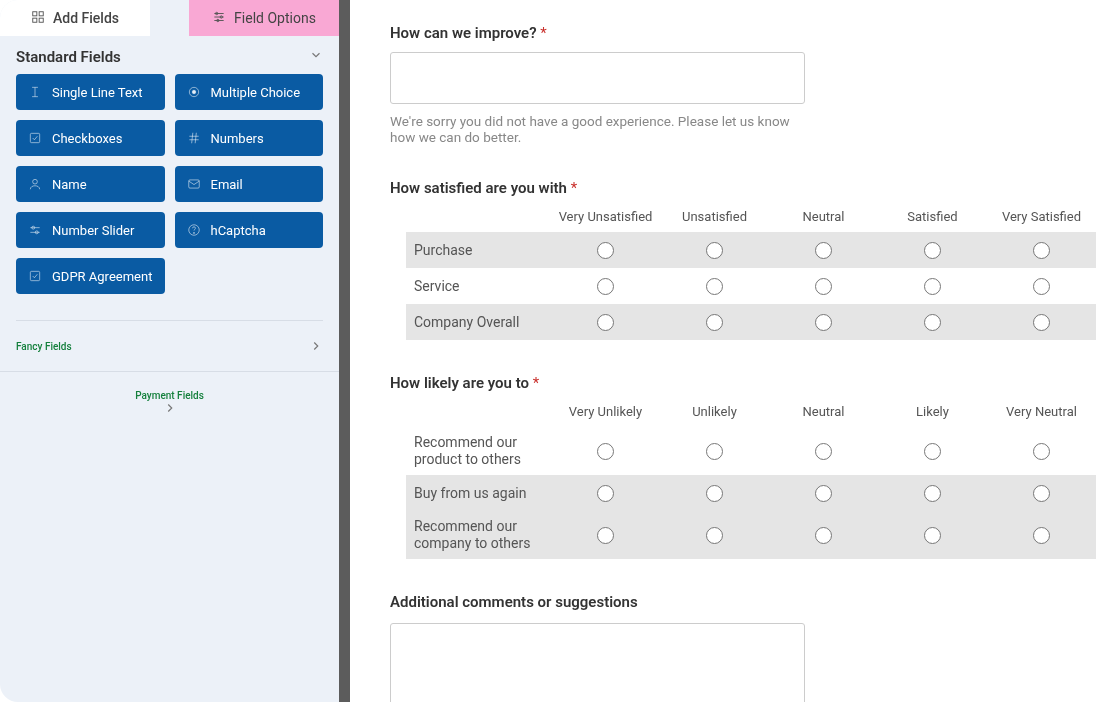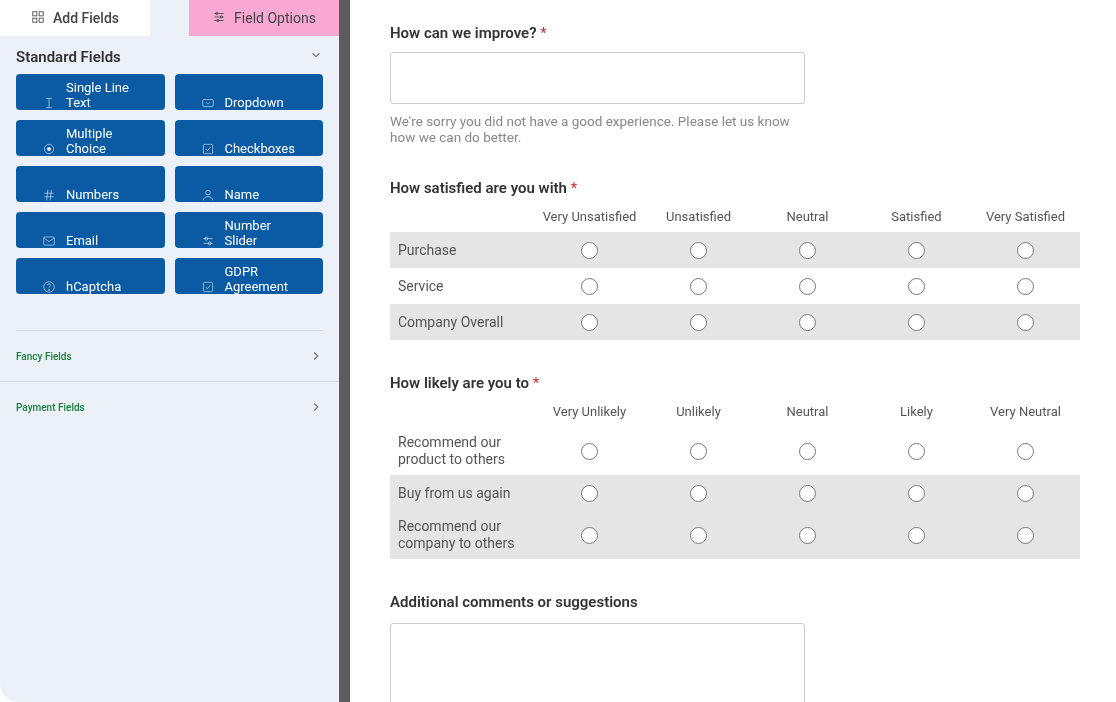--- a/index.html
+++ b/index.html
@@ -11,44 +11,44 @@
 
   .tabs { display: flex; height: 36px; }
   .tab { flex: 1; display: flex; align-items: center; justify-content: center; gap: 8px; font-size: 14px; color: #444; cursor: pointer; }
   .tab.active { background: #fff; font-weight: 500; }
   .tab:not(.active) { background: #f9a8d4; margin-left: 39px; }
 
   .section-header { display: flex; align-items: center; justify-content: space-between; padding: 12px 16px 8px 16px; font-size: 15px; font-weight: 600; color: #333; cursor: pointer; }
   .section-body { padding: 0 16px 8px 16px; }
 
   .field-grid { display: grid; grid-template-columns: 1fr 1fr; gap: 10px 10px; }
-  .field-btn { display: flex; align-items: flex-end; gap: 10px; height: 36px; padding: 0 26px; background: #0a5ba3; color: #fff; font-size: 13px; border-radius: 4px; cursor: pointer; }
+  .field-btn { display: flex; align-items: center; gap: 10px; height: 36px; padding: 0 12px; background: #0a5ba3; color: #fff; font-size: 13px; border-radius: 4px; cursor: pointer; }
   .field-btn .icon { width: 14px; height: 14px; opacity: .9; display:flex; align-items:center; justify-content:center; }
   .field-btn .icon svg { stroke: #fff; fill: none; } 
 
   .divider { height: 1px; background: #d7dde6; margin: 18px 16px 0 16px; }
 
   .collapsed-section { display: flex; align-items: center; justify-content: space-between; padding: 18px 16px; font-size: 10px; color: #15803d; font-weight: 500; cursor: pointer; border-bottom: 1px solid #d7dde6; }
-  .collapsed-section:last-of-type { border-bottom: none; }
+  .collapsed-section:last-of-type { border-bottom: none; flex-direction: column; }
 
   .chev { width: 14px; height: 14px; }
   .chev svg, .down svg { stroke: #777; fill: none; stroke-width: 2; }
 
   
   .canvas { flex: 1; height: 100%; overflow-y: auto; padding: 24px 40px 40px 40px; color: #444; }
   .canvas::-webkit-scrollbar{ width:0; }
   .q-label { font-size: 15px; font-weight: 600; color: #333; margin-bottom: 10px; }
   .req { color: #c9302c; font-weight: 400; }
   .textblock { width: 415px; }
   .text-field { width: 100%; height: 52px; border: 1px solid #ccc; border-radius: 3px; background: #fff; }
   .desc { font-size: 13.5px; color: #888; margin-top: 9px; }
 
   .block { margin-top: 34px; }
 
-  .likert { width: 690px; margin-top: 12px; }
+  .likert { width: 690px; margin-top: 12px; margin-left: 16px; }
   .likert-head { display: grid; grid-template-columns: 145px repeat(5, 1fr); }
   .likert-head div { font-size: 13px; color: #555; text-align: center; padding-bottom: 8px; }
   .likert-row { display: grid; grid-template-columns: 145px repeat(5, 1fr); align-items: center; height: 36px; }
   .likert-row.shade { background: #e5e5e5; }
   .likert-row .rowlabel { font-size: 14px; color: #555; padding-left: 8px; }
   .likert-row.tall { height: 48px; }
   .likert-row.tall .rowlabel { line-height: 1.2; }
   .radio { width: 17px; height: 17px; border: 1.5px solid #777; border-radius: 50%; margin: 0 auto; background:#fff; }
 
   .ta-field { width: 415px; height: 110px; border: 1px solid #ccc; border-radius: 3px; background: #fff; }
@@ -106,29 +106,20 @@
             <svg width="14" height="14" viewBox="0 0 24 24">
               <path d="M7 4h10M12 4v16M7 20h10"></path>
             </svg>
           </span>
         <span>Single Line Text</span>
       </div>
 
       <div class="field-btn">
         <span class="icon">
             <svg width="14" height="14" viewBox="0 0 24 24">
-              <rect x="3" y="6" width="18" height="12" rx="2"></rect>
-              <polyline points="9 11 12 14 15 11"></polyline>
-            </svg>
-          </span>
-        <span>Dropdown</span>
-      </div>
-      <div class="field-btn">
-        <span class="icon">
-            <svg width="14" height="14" viewBox="0 0 24 24">
               <circle cx="12" cy="12" r="8"></circle>
               <circle cx="12" cy="12" r="3" fill="#fff"></circle>
             </svg>
           </span>
         <span>Multiple Choice</span>
       </div>
 
       <div class="field-btn">
         <span class="icon">
             <svg width="14" height="14" viewBox="0 0 24 24">

